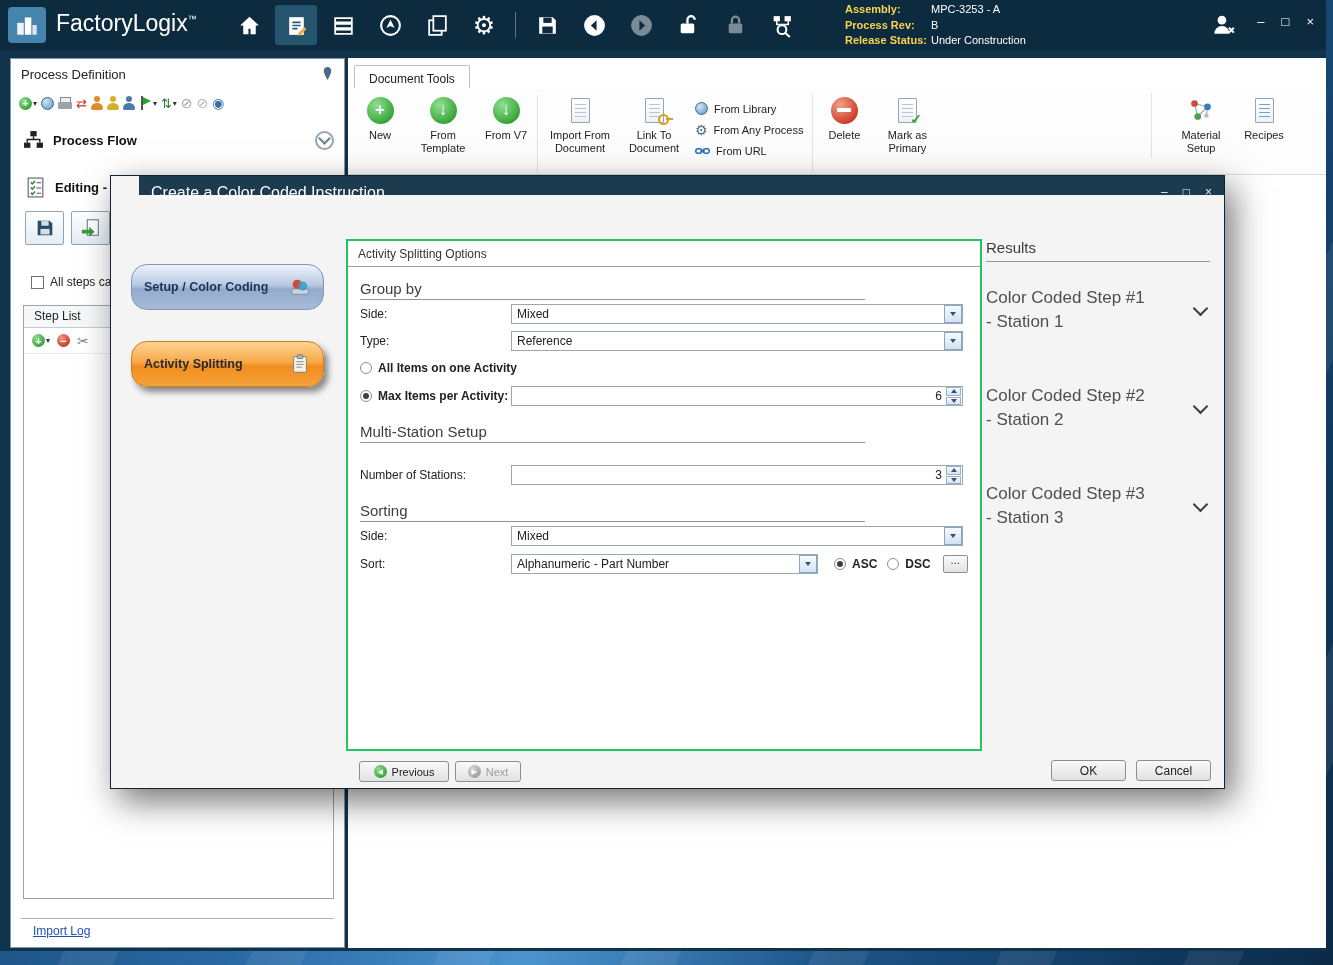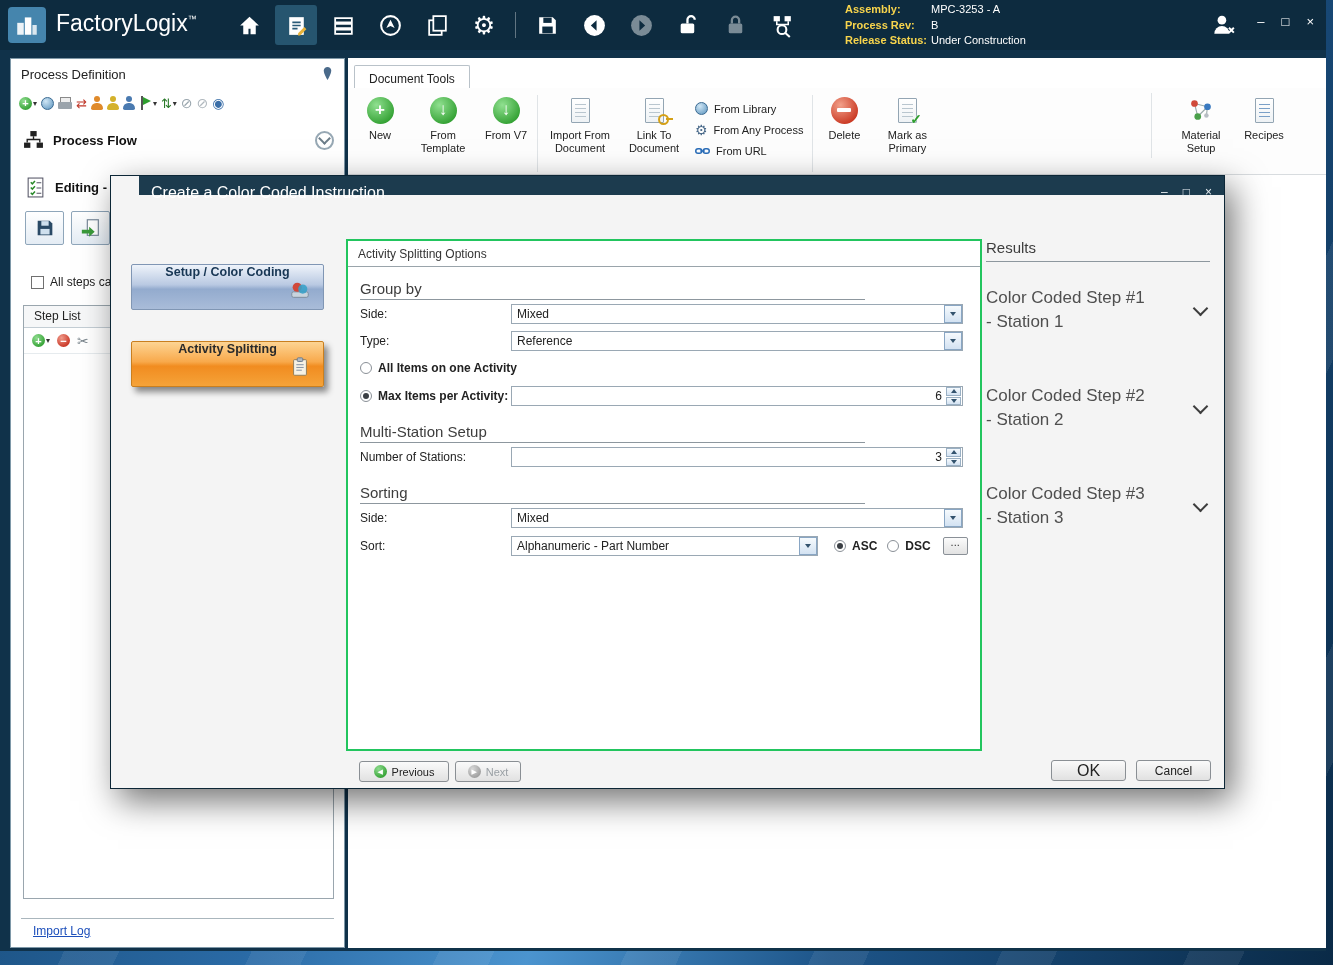--- a/index.html
+++ b/index.html
@@ -104,22 +104,22 @@
   .chk{position:absolute;right:-6px;bottom:-6px;color:#2e9e2e;font-weight:bold;font-size:14px;text-shadow:0 0 2px #fff;}
   .gearglyph{font-size:14px;color:#4a6a8a;line-height:1;}
 
   
   .dlg{position:absolute;left:110px;top:175px;width:1115px;height:614px;background:#f4f4f4;border:1px solid #0c2636;
     box-shadow:8px 12px 32px rgba(0,0,0,.55);box-sizing:border-box;z-index:50;}
   .dlg-tb{height:19px;background:#1c3b4e;position:relative;margin-left:28px;}
   .dlg-title{position:absolute;left:12px;top:0;line-height:33px;font-size:16px;color:#fff;}
   .dlg-wc{position:absolute;right:12px;top:10px;display:flex;gap:15px;color:#e8eef2;font-size:12px;line-height:1;}
   .dlg-body{position:absolute;left:0;top:33px;right:0;bottom:0;}
-  .nav-btn{position:absolute;left:20px;width:193px;height:46px;border-radius:2px;display:flex;align-items:center;
-    padding:0 12px;box-sizing:border-box;font-weight:bold;font-size:12.5px;cursor:pointer;flex-direction:column;}
+  .nav-btn{position:absolute;left:20px;width:193px;height:46px;border-radius:16px;display:flex;align-items:center;
+    padding:0 12px;box-sizing:border-box;font-weight:bold;font-size:12.5px;cursor:pointer;}
   .nav-blue{top:55px;background:linear-gradient(#eef3fa,#b9c9e2 45%,#93abce 55%,#a9bcd9);border:1px solid #8096b4;color:#173654;}
   .nav-orange{top:132px;background:linear-gradient(#fdd493,#f8a94b 45%,#f18c20 55%,#f5a339);border:1px solid #c97f1f;
     color:#2a2a2a;box-shadow:4px 5px 6px rgba(0,0,0,.45);}
   .nav-ic{margin-left:auto;width:22px;height:22px;}
   .nav-ic svg{width:22px;height:22px;}
 
   .cpanel{position:absolute;left:235px;top:30px;width:636px;height:512px;background:#fff;border:2px solid #22c55e;
     box-sizing:border-box;font-size:12px;color:#222;}
   .cp-head{padding:6px 10px 5px;font-size:12px;color:#333;border-bottom:1px solid #9aa4ab;}
   .sec-t{font-size:15px;color:#3d3d3d;margin:13px 0 2px 12px;}
@@ -148,21 +148,21 @@
   .results{position:absolute;left:875px;top:30px;width:224px;}
   .res-t{font-size:15px;color:#3d3d3d;}
   .res-l{border-bottom:1px solid #8d979e;margin-top:5px;}
   .res-item{position:relative;margin-top:24px;margin-bottom:50px;font-size:17px;color:#4f4f4f;line-height:24px;padding-right:26px;cursor:pointer;}
   .res-chev{position:absolute;right:4px;top:17px;width:9px;height:9px;border-right:2px solid #3d3d3d;border-bottom:2px solid #3d3d3d;transform:rotate(45deg);}
 
   .footbtn{position:absolute;height:21px;border:1px solid #8a8f94;background:linear-gradient(#fafafa,#e1e1e1);border-radius:3px;
     font-size:11px;color:#222;display:flex;align-items:center;justify-content:center;gap:5px;box-sizing:border-box;cursor:pointer;}
   #btn-prev{left:248px;top:552px;width:90px;justify-content:center;}
   #btn-next{left:344px;top:552px;width:66px;color:#9aa0a5;}
-  #btn-ok{left:940px;top:551px;width:75px;font-size:16px;}
+  #btn-ok{left:940px;top:551px;width:75px;font-size:12px;}
   #btn-cancel{left:1025px;top:551px;width:75px;font-size:12px;}
   .mini-c{width:13px;height:13px;border-radius:50%;display:flex;align-items:center;justify-content:center;color:#fff;font-size:7px;line-height:0;flex:none;}
   .mini-c.green{background:radial-gradient(circle at 35% 30%,#8fdc8f,#2f9e2f 80%);}
   .mini-c.gray{background:radial-gradient(circle at 35% 30%,#d8d8d8,#9a9a9a 80%);}
 </style>
 </head>
 <body>
 
 <div class="desktop"></div>
 
@@ -564,21 +564,21 @@
               <span class="sb">
                   <span class="tri-d"></span>
                 </span>
             </span>
           </div>
         </div>
 
         <div class="sec-t">Multi-Station Setup</div>
         <div class="sec-l"></div>
 
-        <div class="frow" style="height:28px;">
+        <div class="frow" style="height:28px;margin-top:18px;">
           <span class="flabel">Number of Stations:</span>
           <div class="spin w452">
             <span class="sv">3</span>
             <span class="sbtns">
               <span class="sb">
                   <span class="tri-u"></span>
                 </span>
               <span class="sb">
                   <span class="tri-d"></span>
                 </span>

